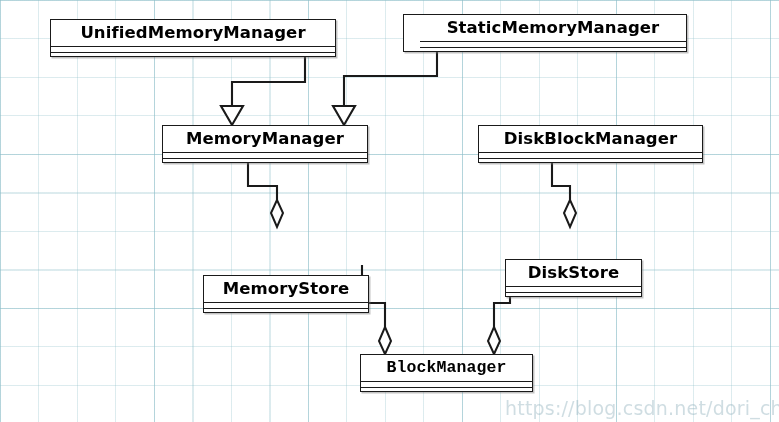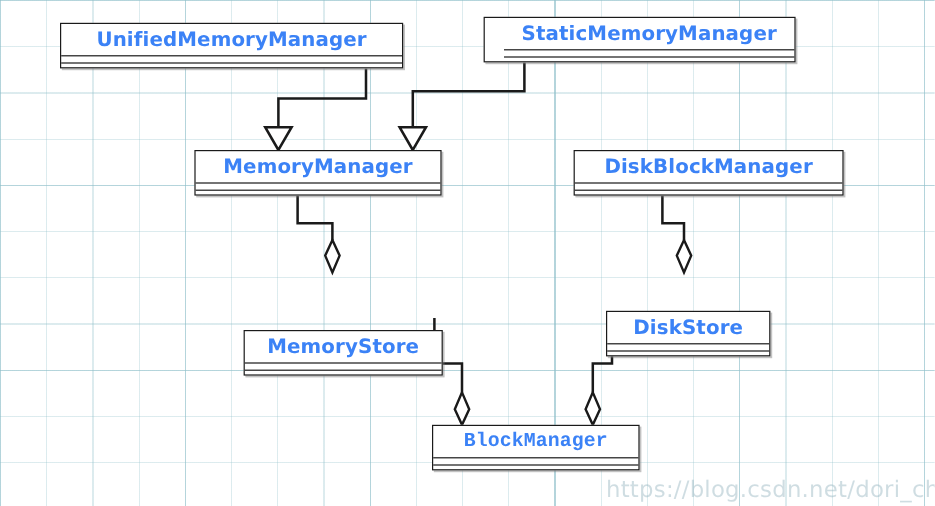--- a/index.html
+++ b/index.html
@@ -31,21 +31,21 @@
     position: absolute;
     box-sizing: border-box;
     background: #ffffff;
     border: 1.6px solid #1a1a1a;
     box-shadow: 1.5px 1.5px 0 rgba(120,120,120,0.45);
   }
   .uml-name {
     text-align: center;
     font-weight: bold;
     font-size: 16.5px;
-    color: #3b82f6;
+    color: #000000;
     letter-spacing: 0.1px;
     line-height: 23px;
     padding: 1px 6px 2px 6px;
     white-space: nowrap;
     border-bottom: 1.6px solid #1a1a1a;
   }
   .uml-attrs {
     height: 5px;
     border-bottom: 1.6px solid #1a1a1a;
   }
@@ -99,21 +99,21 @@
       <polygon points="494,327 500,341 494,354 488,341" fill="#ffffff" stroke="#1a1a1a" stroke-width="2.0" stroke-linejoin="miter"></polygon>
     </g>
   </svg>
 
   <div class="uml-class" style="left:50px; top:19px; width:286px; height:38px;">
     <div class="uml-name">UnifiedMemoryManager</div>
     <div class="uml-attrs"></div>
     <div class="uml-ops"></div>
   </div>
 
-  <div class="uml-class" style="left:403px; top:14px; width:260px; height:38px;padding-left:16px;">
+  <div class="uml-class" style="left:403px; top:14px; width:284px; height:38px;padding-left:16px;">
     <div class="uml-name">StaticMemoryManager</div>
     <div class="uml-attrs"></div>
     <div class="uml-ops"></div>
   </div>
 
   <div class="uml-class" style="left:478px; top:125px; width:225px; height:38px;">
     <div class="uml-name">DiskBlockManager</div>
     <div class="uml-attrs"></div>
     <div class="uml-ops"></div>
   </div>

